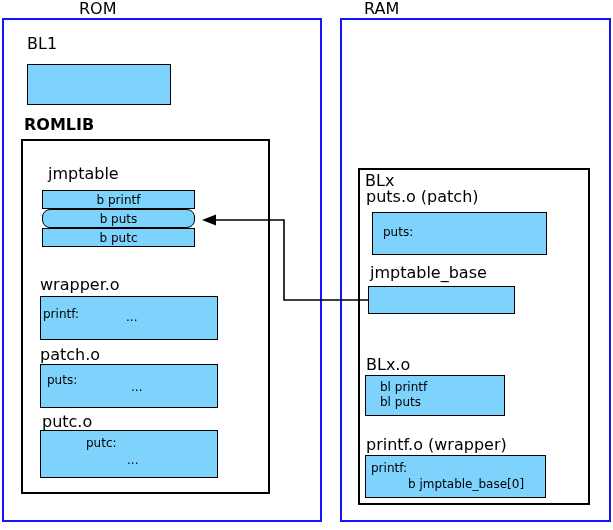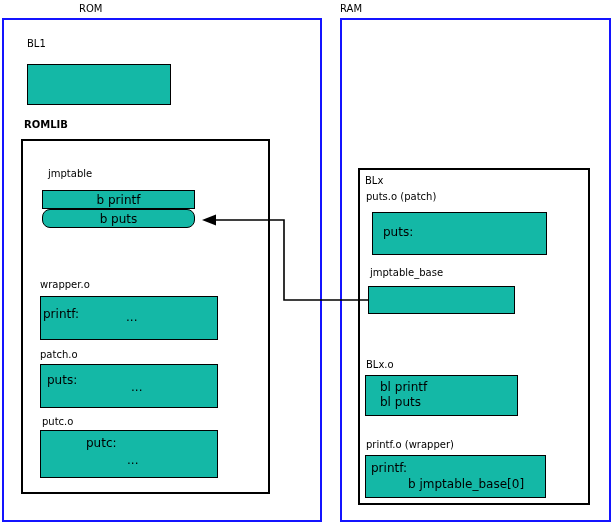--- a/index.html
+++ b/index.html
@@ -19,40 +19,40 @@
   #diagram {
     position: absolute;
     left: 0;
     top: 0;
     width: 613px;
     height: 530px;
   }
   .label {
     position: absolute;
     white-space: pre;
-    font-size: 10px;
+    font-size: 16px;
     line-height: 14px;
     color: #000000;
   }
   .box {
     position: absolute;
     box-sizing: border-box;
     background: transparent;
   }
   .outer-mem {
     border: 2px solid #1414ff;
   }
   .blk {
     border: 2px solid #000000;
   }
   .cell {
     position: absolute;
     box-sizing: border-box;
     border: 1.5px solid #000000;
-    background: #14b8a6;
+    background: #7dd3fc;
     padding-left: 14px;
   }
   .cell-text {
     position: absolute;
     white-space: pre;
     font-size: 12px;
     line-height: 14px;
   }
   .center-text {
     text-align: center;
@@ -85,57 +85,60 @@
   <div class="box blk" style="left:21px; top:139px; width:249px; height:355px;"></div>
 
   <div class="label" style="left:48px; top:167px;">jmptable</div>
 
   <div class="cell" style="left:42px; top:190px; width:153px; height:19px;">
     <span class="cell-text center-text" style="top:2px;">b printf</span>
   </div>
   <div class="cell" style="left:42px; top:209px; width:153px; height:19px;border-radius:8px;">
     <span class="cell-text center-text" style="top:2px;">b puts</span>
   </div>
+  <div class="cell" style="left:42px; top:228px; width:153px; height:19px;">
+    <span class="cell-text center-text" style="top:2px;">b putc</span>
+  </div>
 
   <div class="label" style="left:40px; top:278px;">wrapper.o</div>
   <div class="cell" style="left:40px; top:296px; width:178px; height:44px;">
     <span class="cell-text" style="left:2px; top:10px;">printf:</span>
     <span class="cell-text" style="left:85px; top:13px;">...</span>
   </div>
 
   <div class="label" style="left:40px; top:348px;">patch.o</div>
   <div class="cell" style="left:40px; top:364px; width:178px; height:44px;">
     <span class="cell-text" style="left:6px; top:8px;">puts:</span>
     <span class="cell-text" style="left:90px; top:15px;">...</span>
   </div>
 
   <div class="label" style="left:42px; top:415px;">putc.o</div>
   <div class="cell" style="left:40px; top:430px; width:178px; height:48px;">
     <span class="cell-text" style="left:2px; top:5px;margin-left:43px;">putc:</span>
     <span class="cell-text" style="left:86px; top:22px;">...</span>
   </div>
 
-  <div class="label" style="left:340px; top:2px;">RAM</div>
+  <div class="label" style="left:364px; top:2px;">RAM</div>
   <div class="box outer-mem" style="left:340px; top:18px; width:271px; height:504px;"></div>
 
   <div class="box blk" style="left:358px; top:168px; width:232px; height:337px;"></div>
   <div class="label" style="left:365px; top:174px;">BLx</div>
 
   <div class="label" style="left:366px; top:190px;">puts.o (patch)</div>
   <div class="cell" style="left:372px; top:212px; width:175px; height:43px;">
     <span class="cell-text" style="left:10px; top:12px;">puts:</span>
   </div>
 
   <div class="label" style="left:370px; top:266px;">jmptable_base</div>
   <div class="cell" style="left:368px; top:286px; width:147px; height:28px;">
     <span class="cell-text" style="left:6px; top:6px;"></span>
   </div>
 
   <div class="label" style="left:366px; top:358px;">BLx.o</div>
-  <div class="cell" style="left:365px; top:375px; width:153px; height:41px;">
+  <div class="cell" style="left:365px; top:375px; width:140px; height:41px;">
     <span class="cell-text" style="left:14px; top:4px;">bl printf</span>
     <span class="cell-text" style="left:14px; top:19px;">bl puts</span>
   </div>
 
   <div class="label" style="left:366px; top:438px;">printf.o (wrapper)</div>
   <div class="cell" style="left:365px; top:455px; width:181px; height:43px;">
     <span class="cell-text" style="left:5px; top:5px;">printf:</span>
     <span class="cell-text" style="left:42px; top:21px;">b jmptable_base[0]</span>
   </div>
 

